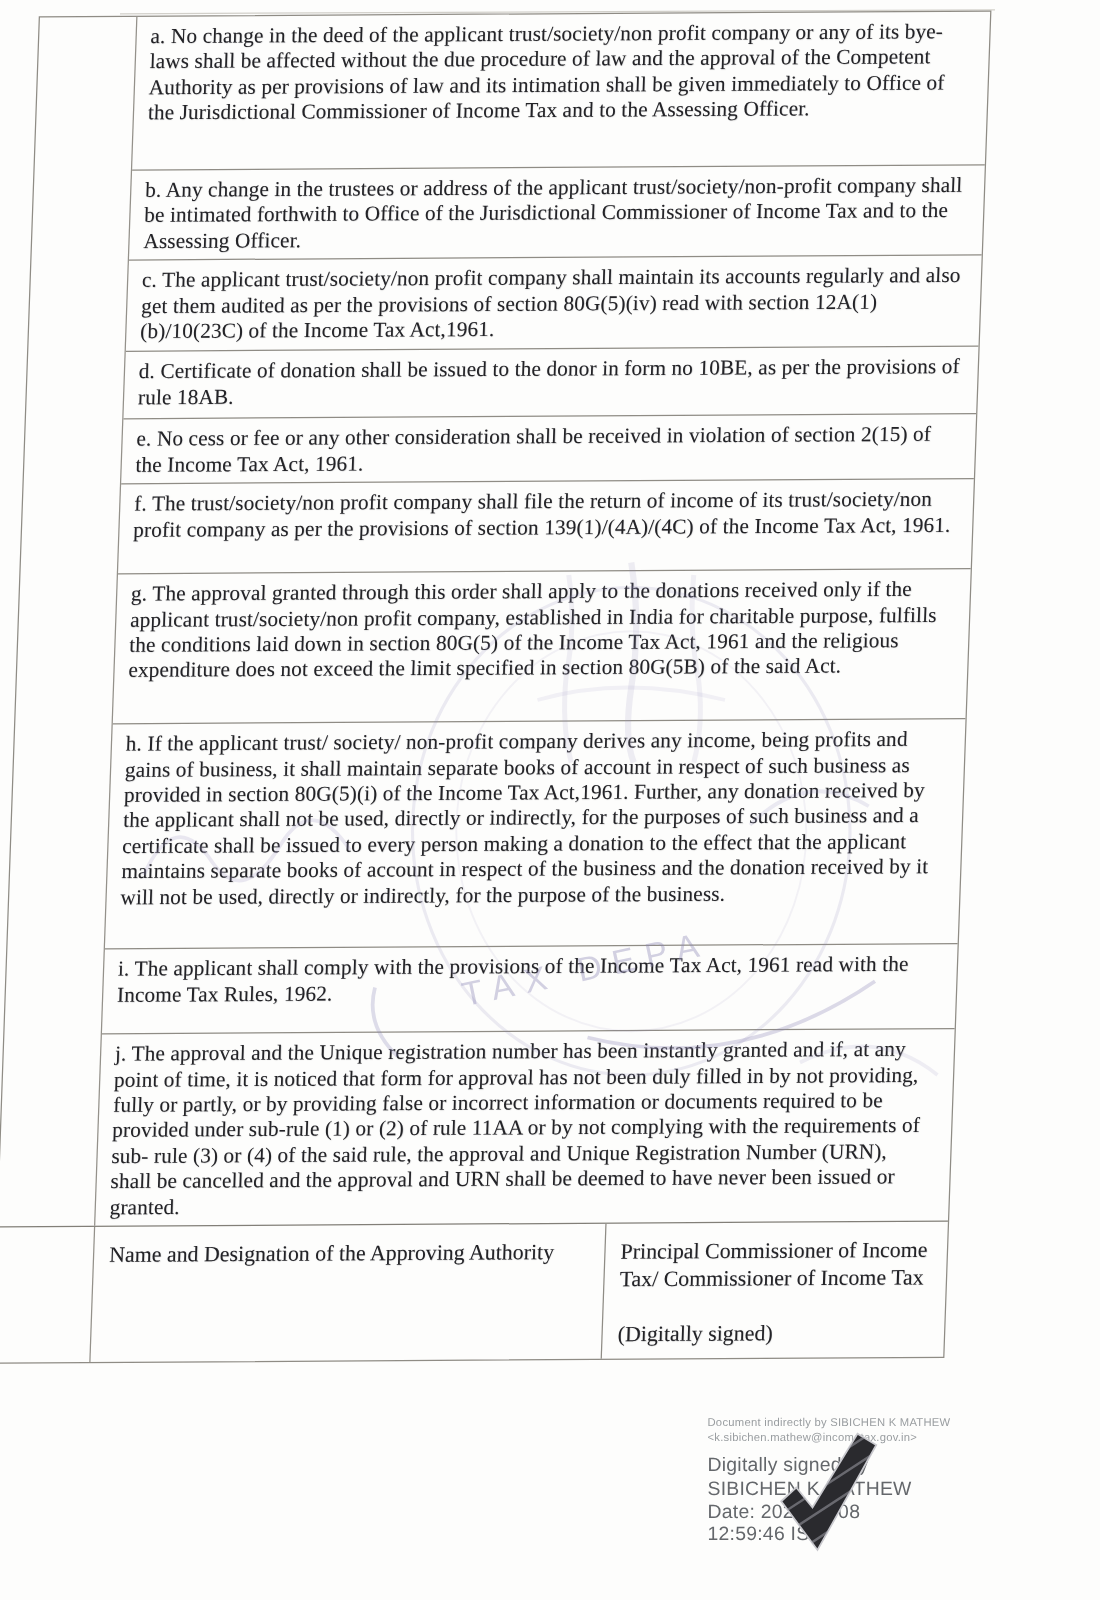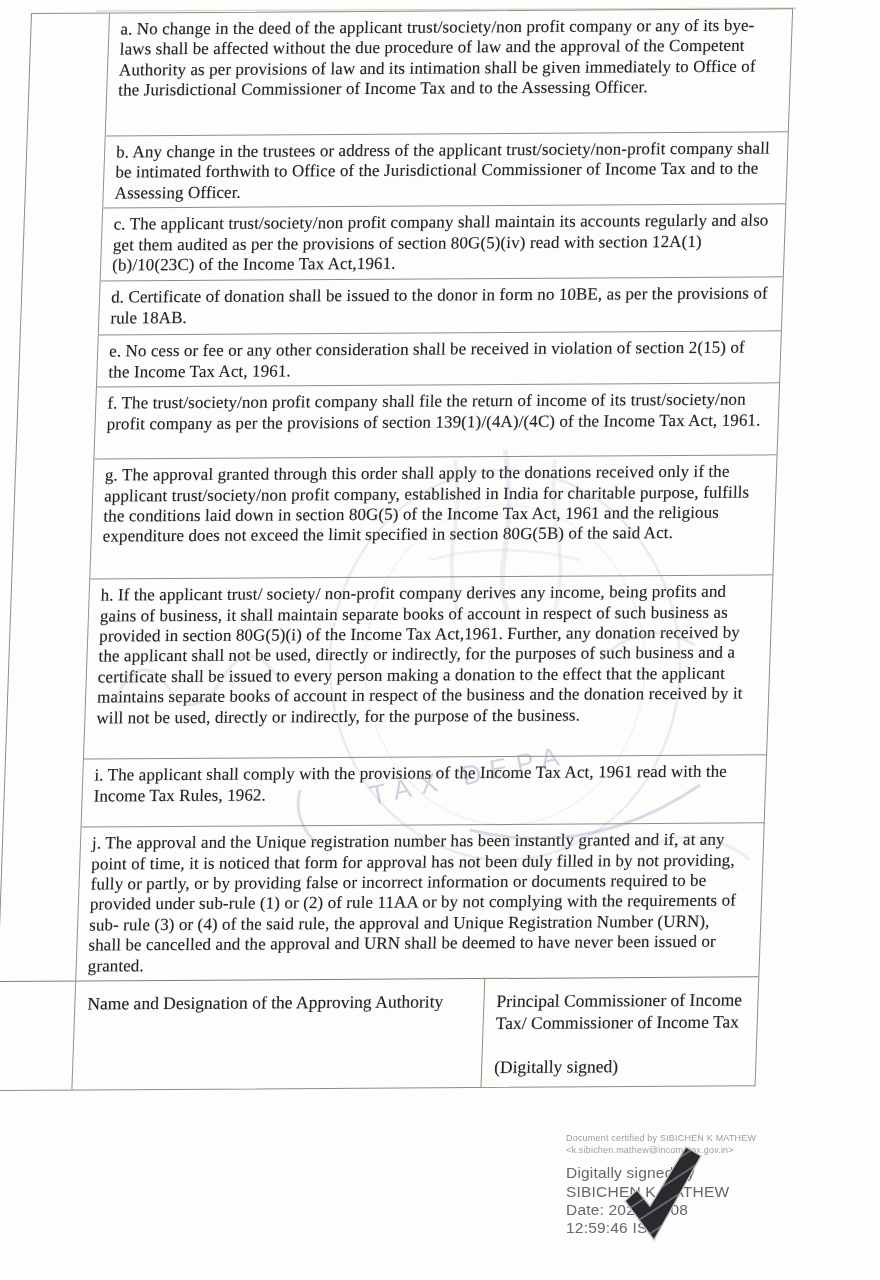--- a/index.html
+++ b/index.html
@@ -139,21 +139,21 @@
   <path d="M470,830 q120,30 230,-45" fill="none" stroke="#8d88b6" stroke-width="3" opacity="0.30"></path>
   <path d="M300,790 q-8,30 18,55" fill="none" stroke="#8d88b6" stroke-width="3" opacity="0.28"></path>
 
   <path d="M115,700 q25,-55 55,-10 q25,35 55,-15 q25,-40 55,5" fill="none" stroke="#a29dc8" stroke-width="3" opacity="0.22"></path>
   <path d="M600,660 q45,-45 95,-15" fill="none" stroke="#a29dc8" stroke-width="3" opacity="0.20"></path>
   <path d="M640,850 q60,-30 110,10" fill="none" stroke="#a29dc8" stroke-width="3" opacity="0.16"></path>
 </svg>
 
 <div class="sig-block">
   <div class="sig-cert">
-    <div>Document certified by SIBICHEN K MATHEW</div>
+    <div>Document indirectly by SIBICHEN K MATHEW</div>
     <div>&lt;k.sibichen.mathew@incometax.gov.in&gt;</div>
   </div>
   <div class="sig-lines">
     <div>Digitally signed by</div>
     <div>SIBICHEN K MATHEW</div>
     <div>Date: 2022.02.08</div>
     <div>12:59:46 IST</div>
   </div>
   <svg class="sig-check" viewBox="0 0 92 100" xmlns="http://www.w3.org/2000/svg">
     <defs>

